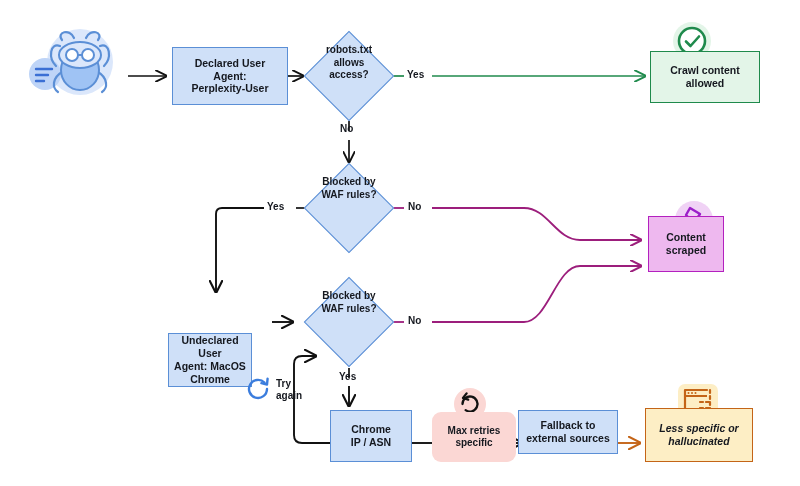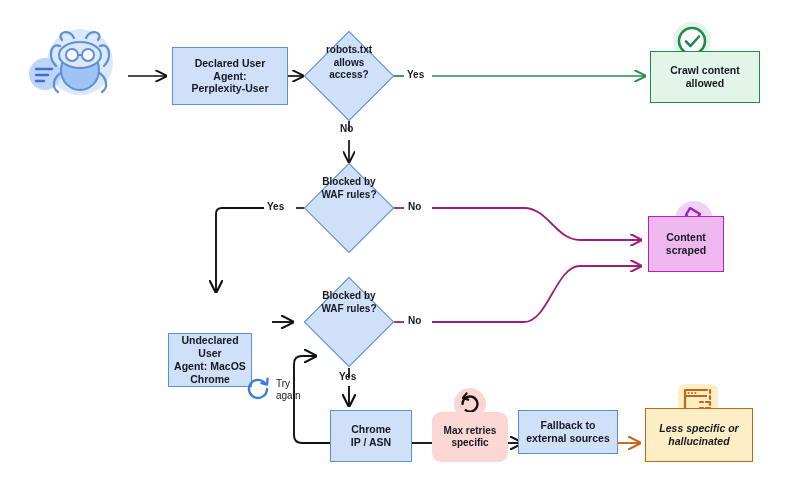--- a/index.html
+++ b/index.html
@@ -108,21 +108,21 @@
     color: #15181f;
     line-height: 1.3;
     width: 120px;
   }
   .icon-abs {
     position: absolute;
   }
   .try-again-label {
     position: absolute;
     font-size: 10px;
-    font-weight: normal;
+    font-weight: bold;
     color: #15181f;
     line-height: 1.2;
     text-align: left;
   }
 </style>
 </head>
 <body>
 
 <div id="canvas">
 
@@ -296,21 +296,21 @@
     </div>
   </div>
 
   <div class="icon-abs" style="left:453px; top:387px; width:34px; height:34px;">
     <svg viewBox="0 0 34 34" width="34" height="34">
       <circle cx="17" cy="17" r="16" fill="#fbd7d4"></circle>
       <path d="M 9.5 17 A 7.5 7.5 0 1 1 12.6 23.1" fill="none" stroke="#111111" stroke-width="2.3" stroke-linecap="round"></path>
       <path d="M 13.6 6.4 L 10 11 L 15.2 12.6" fill="none" stroke="#111111" stroke-width="2.3" stroke-linecap="round" stroke-linejoin="round"></path>
     </svg>
   </div>
-  <div class="node rect-pink" style="left:432px; top:412px; width:76px; height:50px;justify-content:center;">
+  <div class="node rect-pink" style="left:432px; top:412px; width:84px; height:50px;justify-content:center;">
     <div>
       <div>Max retries</div>
       <div>specific</div>
     </div>
   </div>
 
   <div class="node rect rect-blue" style="left:518px; top:410px; width:100px; height:44px;">
     <div>
       <div>Fallback to</div>
       <div>external sources</div>

